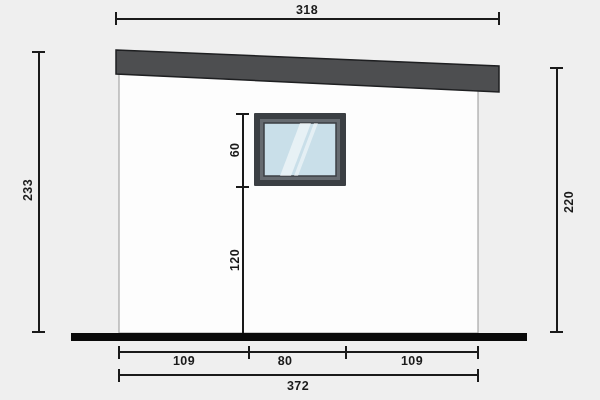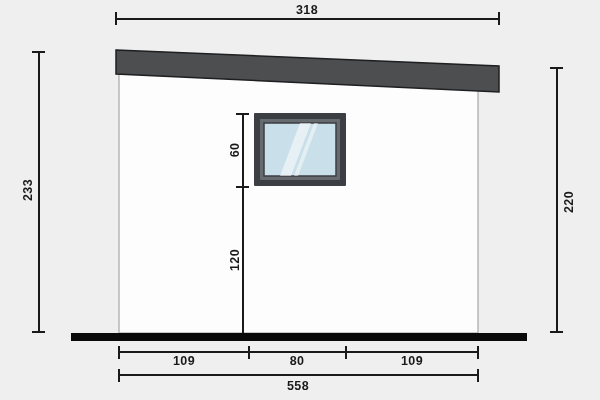--- a/index.html
+++ b/index.html
@@ -90,21 +90,21 @@
 
   <div class="dim-line-v" style="left:242px; top:188px; height:145px;"></div>
   <div class="dim-label vertical" style="left:235px; top:260px;">120</div>
 
   <div class="dim-line-h" style="left:119px; top:351px; width:359px;"></div>
   <div class="tick-v" style="left:118px; top:346px;"></div>
   <div class="tick-v" style="left:248px; top:346px;"></div>
   <div class="tick-v" style="left:345px; top:346px;"></div>
   <div class="tick-v" style="left:477px; top:346px;"></div>
   <div class="dim-label" style="left:184px; top:361px;">109</div>
-  <div class="dim-label" style="left:297px; top:361px;text-align:right;">80</div>
+  <div class="dim-label" style="left:285px; top:361px;text-align:right;">80</div>
   <div class="dim-label" style="left:412px; top:361px;">109</div>
 
   <div class="dim-line-h" style="left:119px; top:374px; width:359px;"></div>
   <div class="tick-v" style="left:118px; top:369px;"></div>
   <div class="tick-v" style="left:477px; top:369px;"></div>
-  <div class="dim-label" style="left:298px; top:386px;">558</div>
+  <div class="dim-label" style="left:298px; top:386px;">372</div>
 
 </div>
 
 </body></html>

